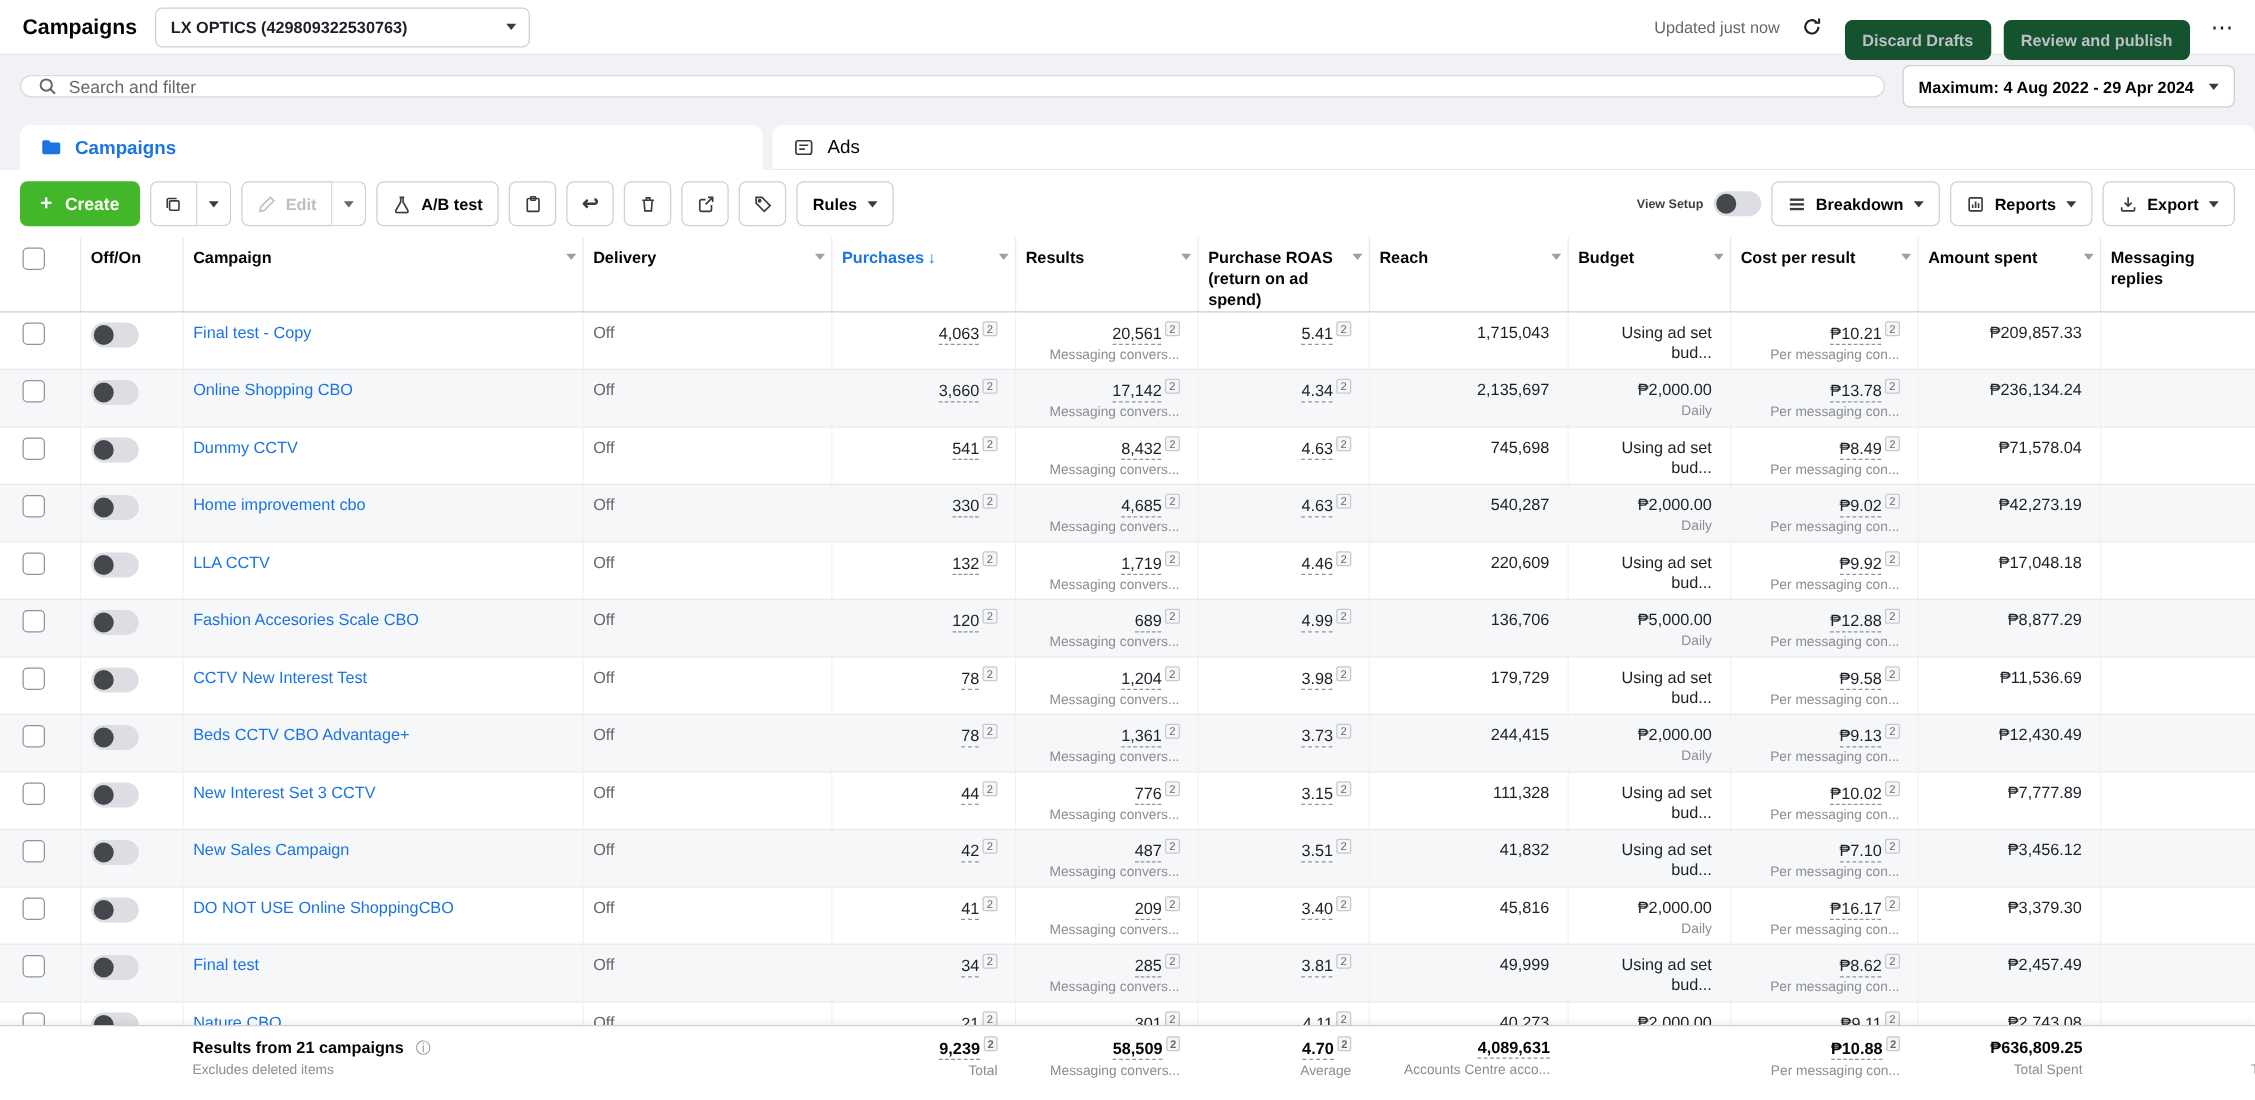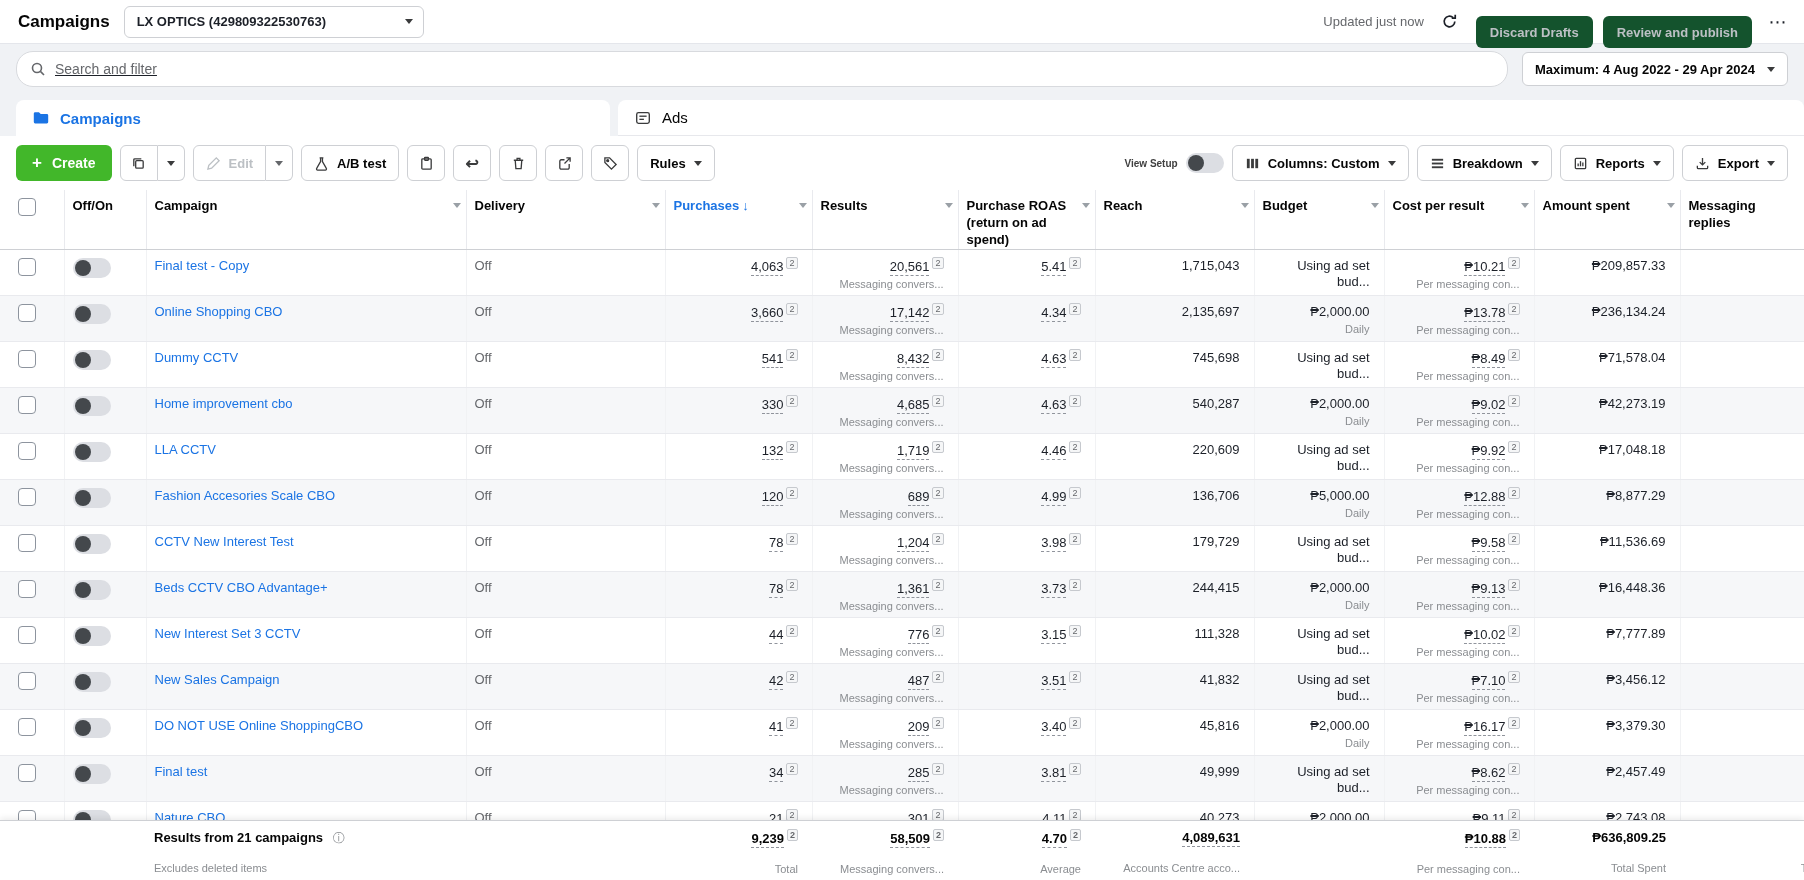--- a/index.html
+++ b/index.html
@@ -23,22 +23,22 @@
     white-space:nowrap;margin-top:21px; }
   .more-dots { font-size:18px; color:#1c2028; letter-spacing:1px; }
 
   .caret { width:0; height:0; border-left:4px solid transparent;
     border-right:4px solid transparent; border-top:5px solid #3a3b3c; display:inline-block; }
   .caret.lt { border-top-color:#65676b; }
 
   
   .searchrow { height:50px; background:#f0f2f5; display:flex; align-items:center;
     gap:14px; padding:0 16px; }
-  .searchbox { flex:1; height:36px; background:#fff; border:1px solid #d8dade;
-    border-radius:17px; display:flex; align-items:center; gap:9px; padding:0 13px;text-decoration:underline; }
+  .searchbox { flex:1; height:18px; background:#fff; border:1px solid #d8dade;
+    border-radius:17px; display:flex; align-items:center; gap:9px; padding:0 13px; }
   .searchbox input { border:none; outline:none; flex:1; font-size:14px;
     font-family:"Liberation Sans", sans-serif; color:#1c2028; background:transparent; }
   .searchbox input::placeholder { color:#65676b; }
   .datebtn { height:34px; border:1px solid #ced0d4; border-radius:6px; background:#fff;
     display:flex; align-items:center; gap:12px; padding:0 12px; font-size:13px;
     font-weight:600; color:#050505; cursor:pointer; white-space:nowrap; }
 
   
   .tabsrow { height:42px; background:#f0f2f5; display:flex; gap:8px;
     padding:6px 0 0 16px; }
@@ -97,21 +97,21 @@
 
   
   .tfoot-wrap { position:absolute; left:0; bottom:0; width:1804px; height:60px;
     background:#fff; border-top:1px solid #ced0d4;
     box-shadow:0 -2px 6px rgba(0,0,0,.08); z-index:5; }
   table.foot { width:1804px; table-layout:fixed; border-collapse:collapse; }
   table.foot td { border:none; vertical-align:top; padding-top:9px; height:auto; }
   .f-label { padding-left:154px; }
   .fmain { font-weight:700; font-size:13px; color:#050505; white-space:nowrap; }
   .finfo { color:#8a8d91; margin-left:6px; font-size:12px; font-weight:400; cursor:pointer; }
-  .fsub { font-size:11px; color:#8a8d91; margin-top:16px; white-space:nowrap; }
+  .fsub { font-size:11px; color:#8a8d91; margin-top:4px; white-space:nowrap; }
   .f-msg .fsub { text-align:right; margin-right:-34px; }
 </style>
 </head>
 <body>
 
 <div class="topbar">
   <span class="topbar-title">Campaigns</span>
   <div class="account-select">
     <span>LX OPTICS (429809322530763)</span>
     <span class="caret"></span>
@@ -233,29 +233,20 @@
       <span class="caret"></span>
     </div>
 
     <div class="view-setup">
       <span>View Setup</span>
       <span class="toggle">
           <span class="knob"></span>
         </span>
     </div>
 
-    <div class="btn">
-      <svg width="15" height="15" viewBox="0 0 16 16" fill="#3a3b3c">
-        <rect x="2" y="3" width="3" height="10"></rect>
-          <rect x="6.5" y="3" width="3" height="10"></rect>
-          <rect x="11" y="3" width="3" height="10"></rect>
-      </svg>
-      <span>Columns: Custom</span>
-      <span class="caret"></span>
-    </div>
     <div class="btn">
       <svg width="15" height="15" viewBox="0 0 16 16" fill="#3a3b3c">
         <rect x="2" y="3" width="12" height="2"></rect>
           <rect x="2" y="7" width="12" height="2"></rect>
           <rect x="2" y="11" width="12" height="2"></rect>
       </svg>
       <span>Breakdown</span>
       <span class="caret"></span>
     </div>
     <div class="btn">
@@ -484,21 +475,21 @@
           <td class="c-num"><span class="val dashed">3.73</span><span class="sup">2</span></td>
           <td class="c-num"><span class="val">244,415</span></td>
           <td class="c-num">
             <div><span class="val">₱2,000.00</span></div>
             <div class="sub">Daily</div>
           </td>
           <td class="c-num">
             <div><span class="val dashed">₱9.13</span><span class="sup">2</span></div>
             <div class="sub">Per messaging con...</div>
           </td>
-          <td class="c-num"><span class="val">₱16,448.36</span></td>
+          <td class="c-num"><span class="val">₱12,430.49</span></td>
           <td></td>
         </tr>
         <tr class="trow">
           <td class="c-cb"><span class="cb"></span></td>
           <td><span class="toggle"><span class="knob"></span></span></td>
           <td><span class="camp-link">New Interest Set 3 CCTV</span></td>
           <td><span class="del">Off</span></td>
           <td class="c-num"><span class="val dashed">44</span><span class="sup">2</span></td>
           <td class="c-num">
             <div><span class="val dashed">776</span><span class="sup">2</span></div>

